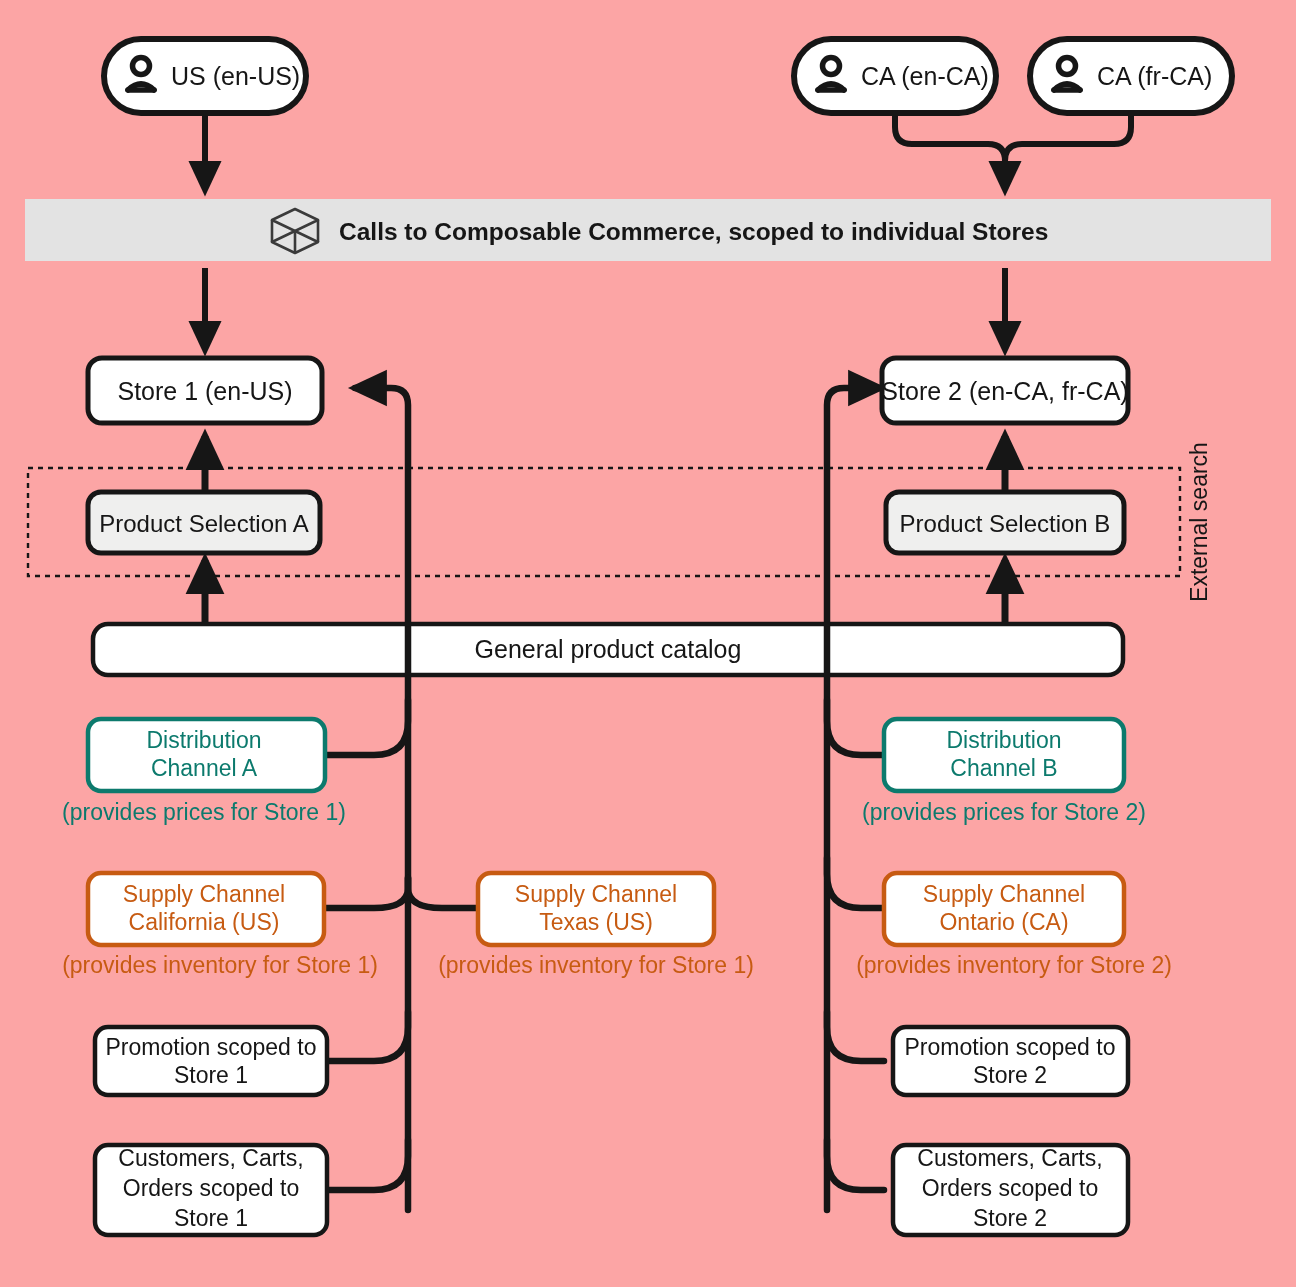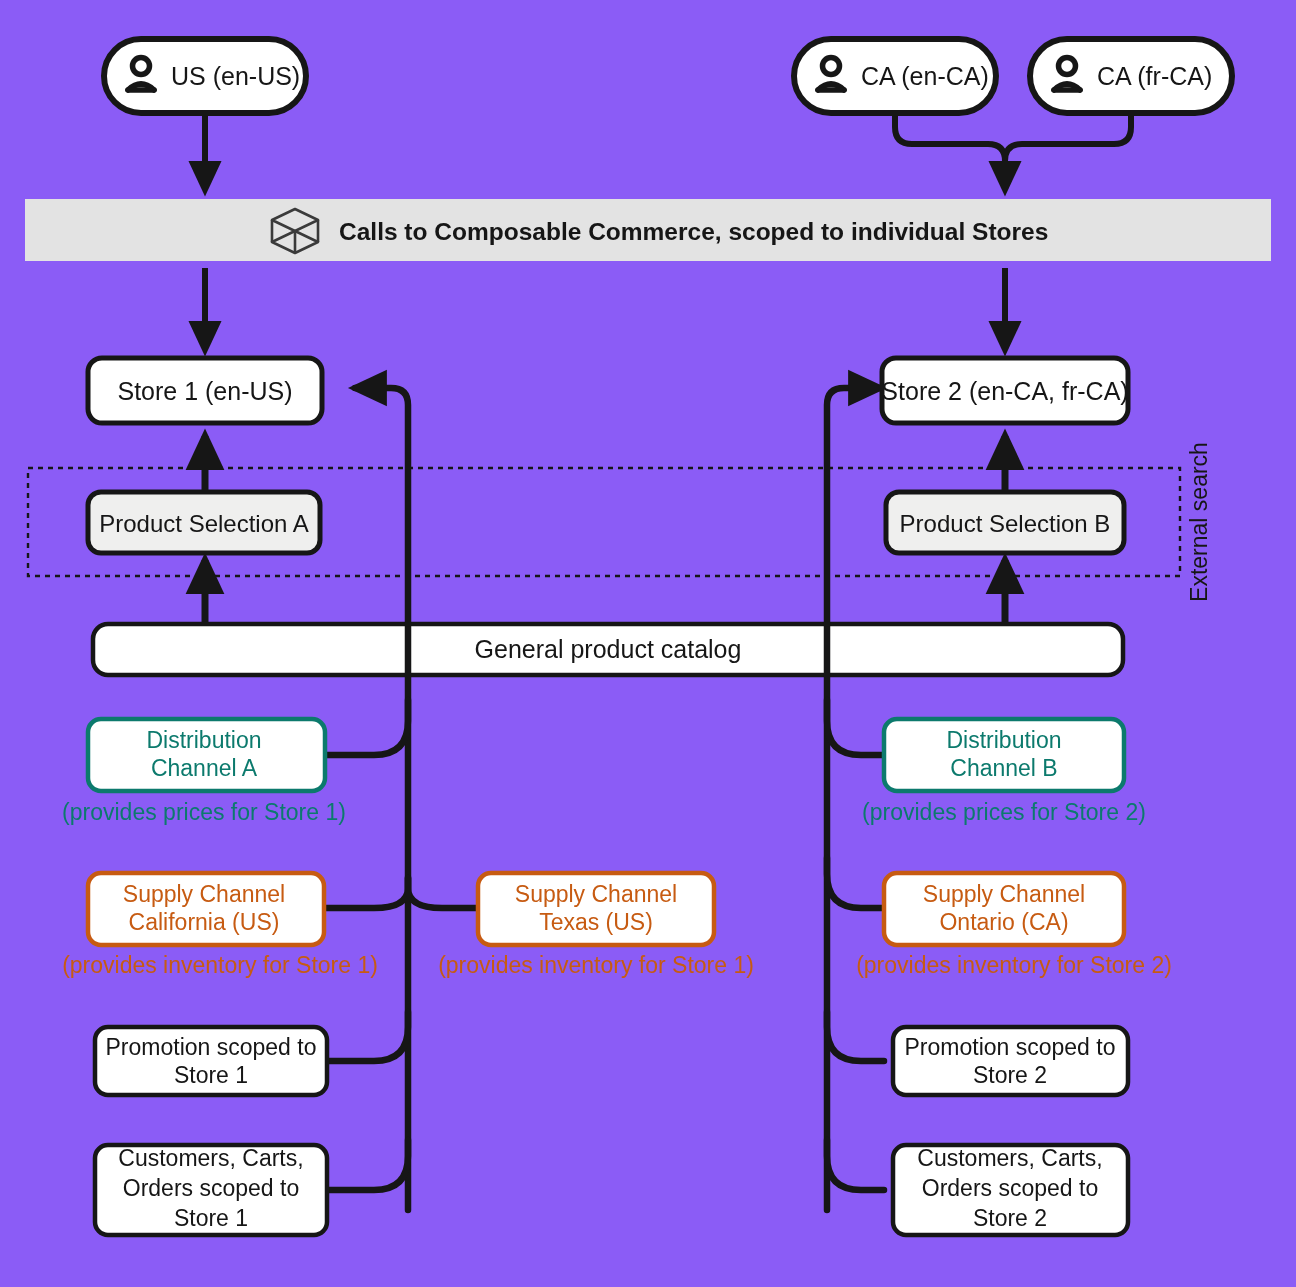--- a/index.html
+++ b/index.html
@@ -1,21 +1,21 @@
 <!DOCTYPE html>
 <html><head>
 <meta charset="utf-8">
 <style>
   html,body{margin:0;padding:0;background:#ffffff;}
   body{
     width:1296px;height:1287px;
     font-family:"Liberation Sans", sans-serif;
     -webkit-font-smoothing:antialiased;
   }
-  #diagram{position:relative;width:1296px;height:1287px;overflow:hidden;background:#8b5cf6;}
+  #diagram{position:relative;width:1296px;height:1287px;overflow:hidden;background:#fca5a5;}
   svg.layer{position:absolute;top:0;left:0;width:1296px;height:1287px;}
   text{font-family:"Liberation Sans", sans-serif;}
 </style>
 </head>
 <body>
 
 <div id="diagram">
 
   <svg class="layer" viewBox="0 0 1296 1287">
     <defs>

